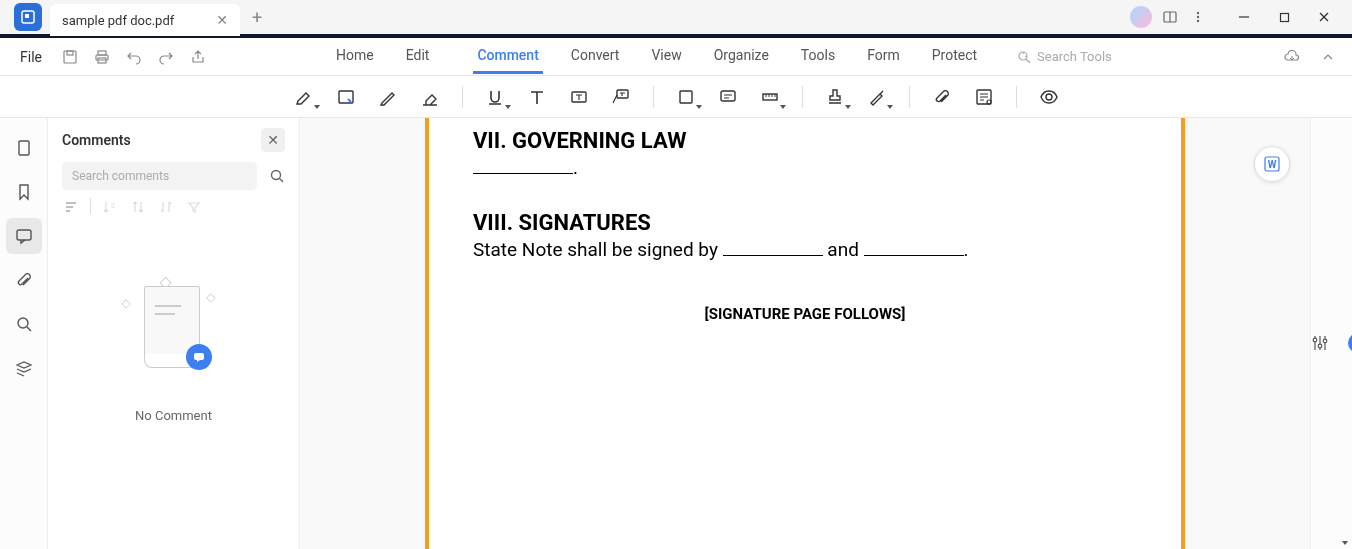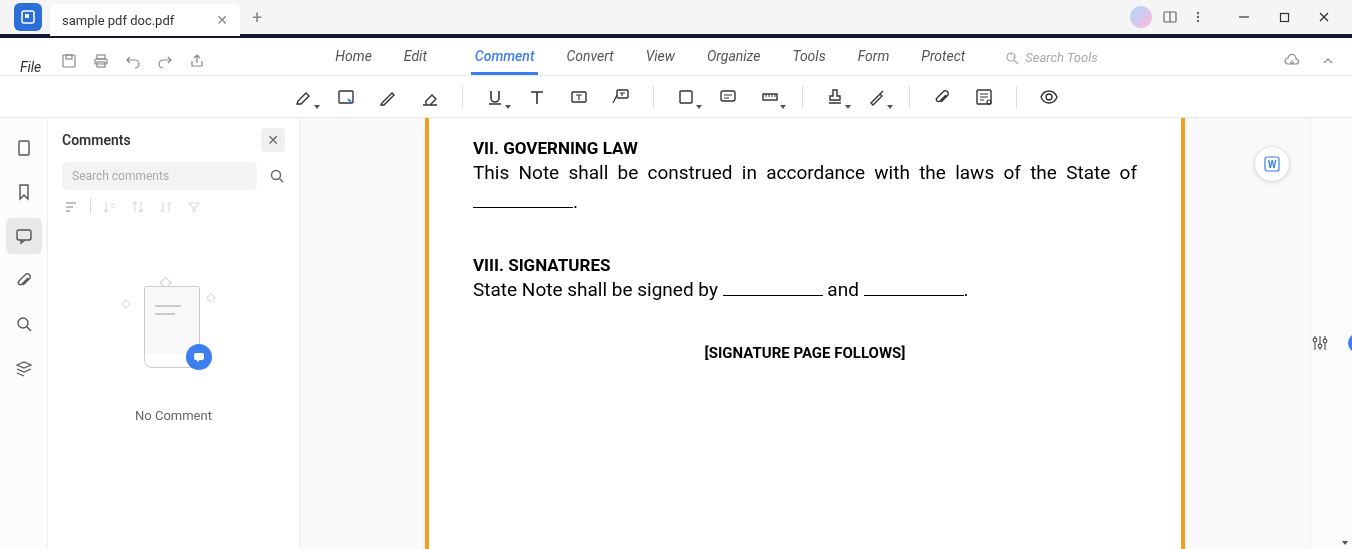--- a/index.html
+++ b/index.html
@@ -9,21 +9,21 @@
     .app-icon { width: 28px; height: 28px; background: #2c6fd8; border-radius: 6px; margin: 0 8px 0 14px; display: flex; align-items: center; justify-content: center; color: #fff; font-weight: bold; font-size: 14px; }
     .tab { background: #fff; height: 32px; display: flex; align-items: center; padding: 0 12px; border-radius: 6px 6px 0 0; margin-top: 6px; font-size: 13px; color: #333; min-width: 190px; }
     .tab-close { margin-left: auto; color: #888; cursor: pointer; font-size: 14px; }
     .tab-add { margin-left: 12px; color: #888; font-size: 18px; cursor: pointer; }
     .titlebar-right { margin-left: auto; display: flex; align-items: center; gap: 8px; padding-right: 8px; }
     .avatar { width: 22px; height: 22px; border-radius: 50%; background: linear-gradient(135deg, #a8d8ff, #ffb8d8); }
     .title-icon { width: 20px; height: 20px; display: flex; align-items: center; justify-content: center; color: #666; cursor: pointer; }
     .win-controls { display: flex; gap: 0; margin-left: 8px; }
     .win-btn { width: 40px; height: 38px; display: flex; align-items: center; justify-content: center; color: #333; cursor: pointer; }
     
-    .menubar { height: 38px; display: flex; align-items: flex-end; background: #fff; border-bottom: 1px solid #e8e8e8; padding: 0 10px; font-style: italic; }
+    .menubar { height: 38px; display: flex; align-items: center; background: #fff; border-bottom: 1px solid #e8e8e8; padding: 0 10px; }
     .file-menu { font-size: 14px; color: #333; padding: 0 10px; cursor: pointer; }
     .menubar-icons { display: flex; gap: 4px; margin-left: 4px; }
     .mb-icon { width: 28px; height: 28px; display: flex; align-items: center; justify-content: center; color: #888; cursor: pointer; }
     .menu-tabs { display: flex; gap: 24px; margin-left: 120px; }
     .menu-tab { font-size: 14px; color: #555; cursor: pointer; padding: 8px 4px; border-bottom: 3px solid transparent; }
     .menu-tab.active { color: #3d7ff0; border-bottom-color: #3d7ff0; font-weight: 500; margin-left: 16px; }
     .search-tools { display: flex; align-items: center; gap: 6px; font-size: 13px; color: #aaa; margin-left: 12px; cursor: pointer; }
     .menubar-right { margin-left: auto; display: flex; gap: 8px; }
     
     .toolbar { height: 42px; display: flex; align-items: center; background: #fff; border-bottom: 1px solid #e8e8e8; padding: 0 12px; gap: 2px; justify-content: center; }
@@ -56,21 +56,21 @@
     .doc-curl { position: absolute; left: 30px; bottom: 8px; width: 56px; height: 14px; border: 1.5px solid #ccc; border-top: none; border-radius: 0 0 8px 8px; background: #fff; }
     .bubble-badge { position: absolute; right: 22px; bottom: 6px; width: 26px; height: 26px; background: #3d7ff0; border-radius: 50%; display: flex; align-items: center; justify-content: center; }
     .sparkle { position: absolute; color: #ccc; font-size: 12px; }
     .s1 { top: -4px; left: 46px; font-size: 16px; }
     .s2 { top: 20px; left: 8px; }
     .s3 { top: 14px; right: 18px; }
     .empty-text { font-size: 13px; color: #666; margin-top: 32px; }
     
     .doc-area { flex: 1; background: #f9f9f9; overflow: auto; position: relative; display: flex; justify-content: center; }
     .page { width: 760px; background: #fff; margin-top: 0; border-left: 4px solid #f0a020; border-right: 4px solid #f0a020; padding: 10px 44px 200px; min-height: 700px; box-shadow: 0 0 4px rgba(0,0,0,0.05); }
-    .sec-title { font-weight: 700; font-size: 17px; color: #000; margin-top: 10px; }
+    .sec-title { font-weight: 700; font-size: 22px; color: #000; margin-top: 0; }
     .body-text { font-size: 19px; color: #000; line-height: 1.55; }
     .justify { text-align: justify; text-align-last: justify; }
     .blank { display: inline-block; border-bottom: 1.5px solid #000; width: 100px; height: 1em; vertical-align: baseline; }
     .sig-follows { text-align: center; font-weight: 700; font-size: 15px; margin-top: 40px; }
     
     .right-rail { width: 42px; background: #fcfcfc; border-left: 1px solid #eee; display: flex; flex-direction: row; align-items: center; padding-top: 18px; gap: 18px; }
     .rr-btn { width: 28px; height: 28px; display: flex; align-items: center; justify-content: center; cursor: pointer; border-radius: 6px; }
     
     .float-btn { position: absolute; top: 28px; right: 20px; width: 36px; height: 36px; background: #fff; border: 1px solid #e0e0e0; border-radius: 50%; display: flex; align-items: center; justify-content: center; cursor: pointer; box-shadow: 0 1px 4px rgba(0,0,0,0.1); }
     
@@ -381,21 +381,20 @@
             </svg>
           </div>
       </div>
       <div class="empty-text">No Comment</div>
     </div>
   </div>
 
   <div class="doc-area">
     <div class="page">
       <div class="sec-title">VII. GOVERNING LAW</div>
-      <div class="body-text justify">This Note shall be construed in accordance with the laws of the State of</div>
       <div class="body-text" style="text-align:left;"><span class="blank"></span>.</div>
       <div style="height:28px;"></div>
       <div class="sec-title">VIII. SIGNATURES</div>
       <div class="body-text">
         <span>State Note shall be signed by </span><span class="blank"></span><span> and </span><span class="blank"></span><span>.</span>
       </div>
       <div class="sig-follows">[SIGNATURE PAGE FOLLOWS]</div>
     </div>
     <div class="float-btn">
       <svg width="20" height="20" viewBox="0 0 20 20">

